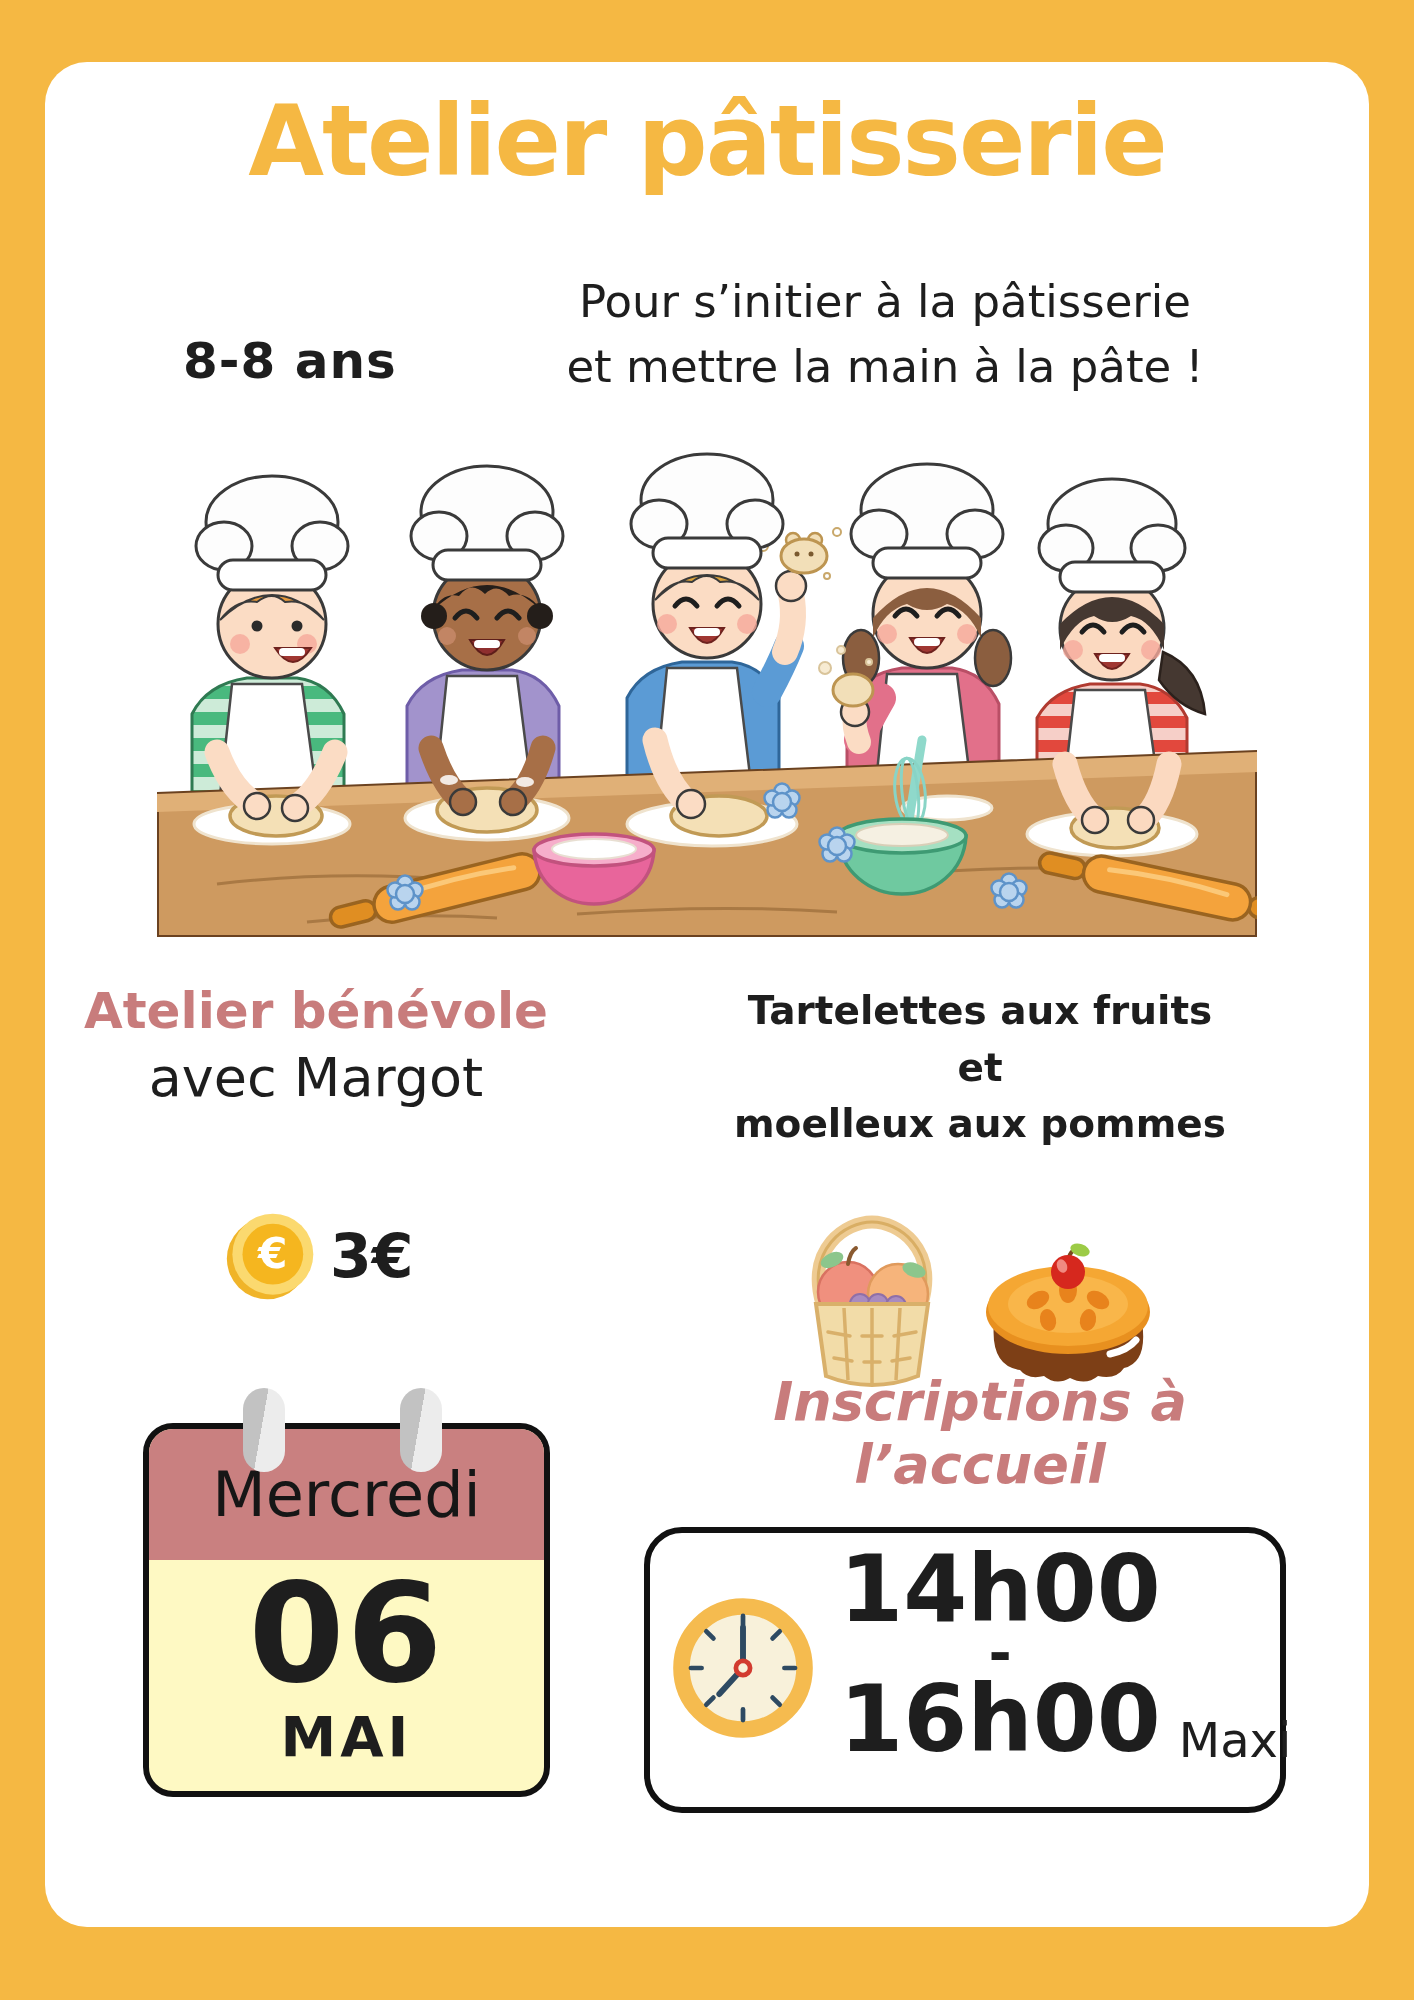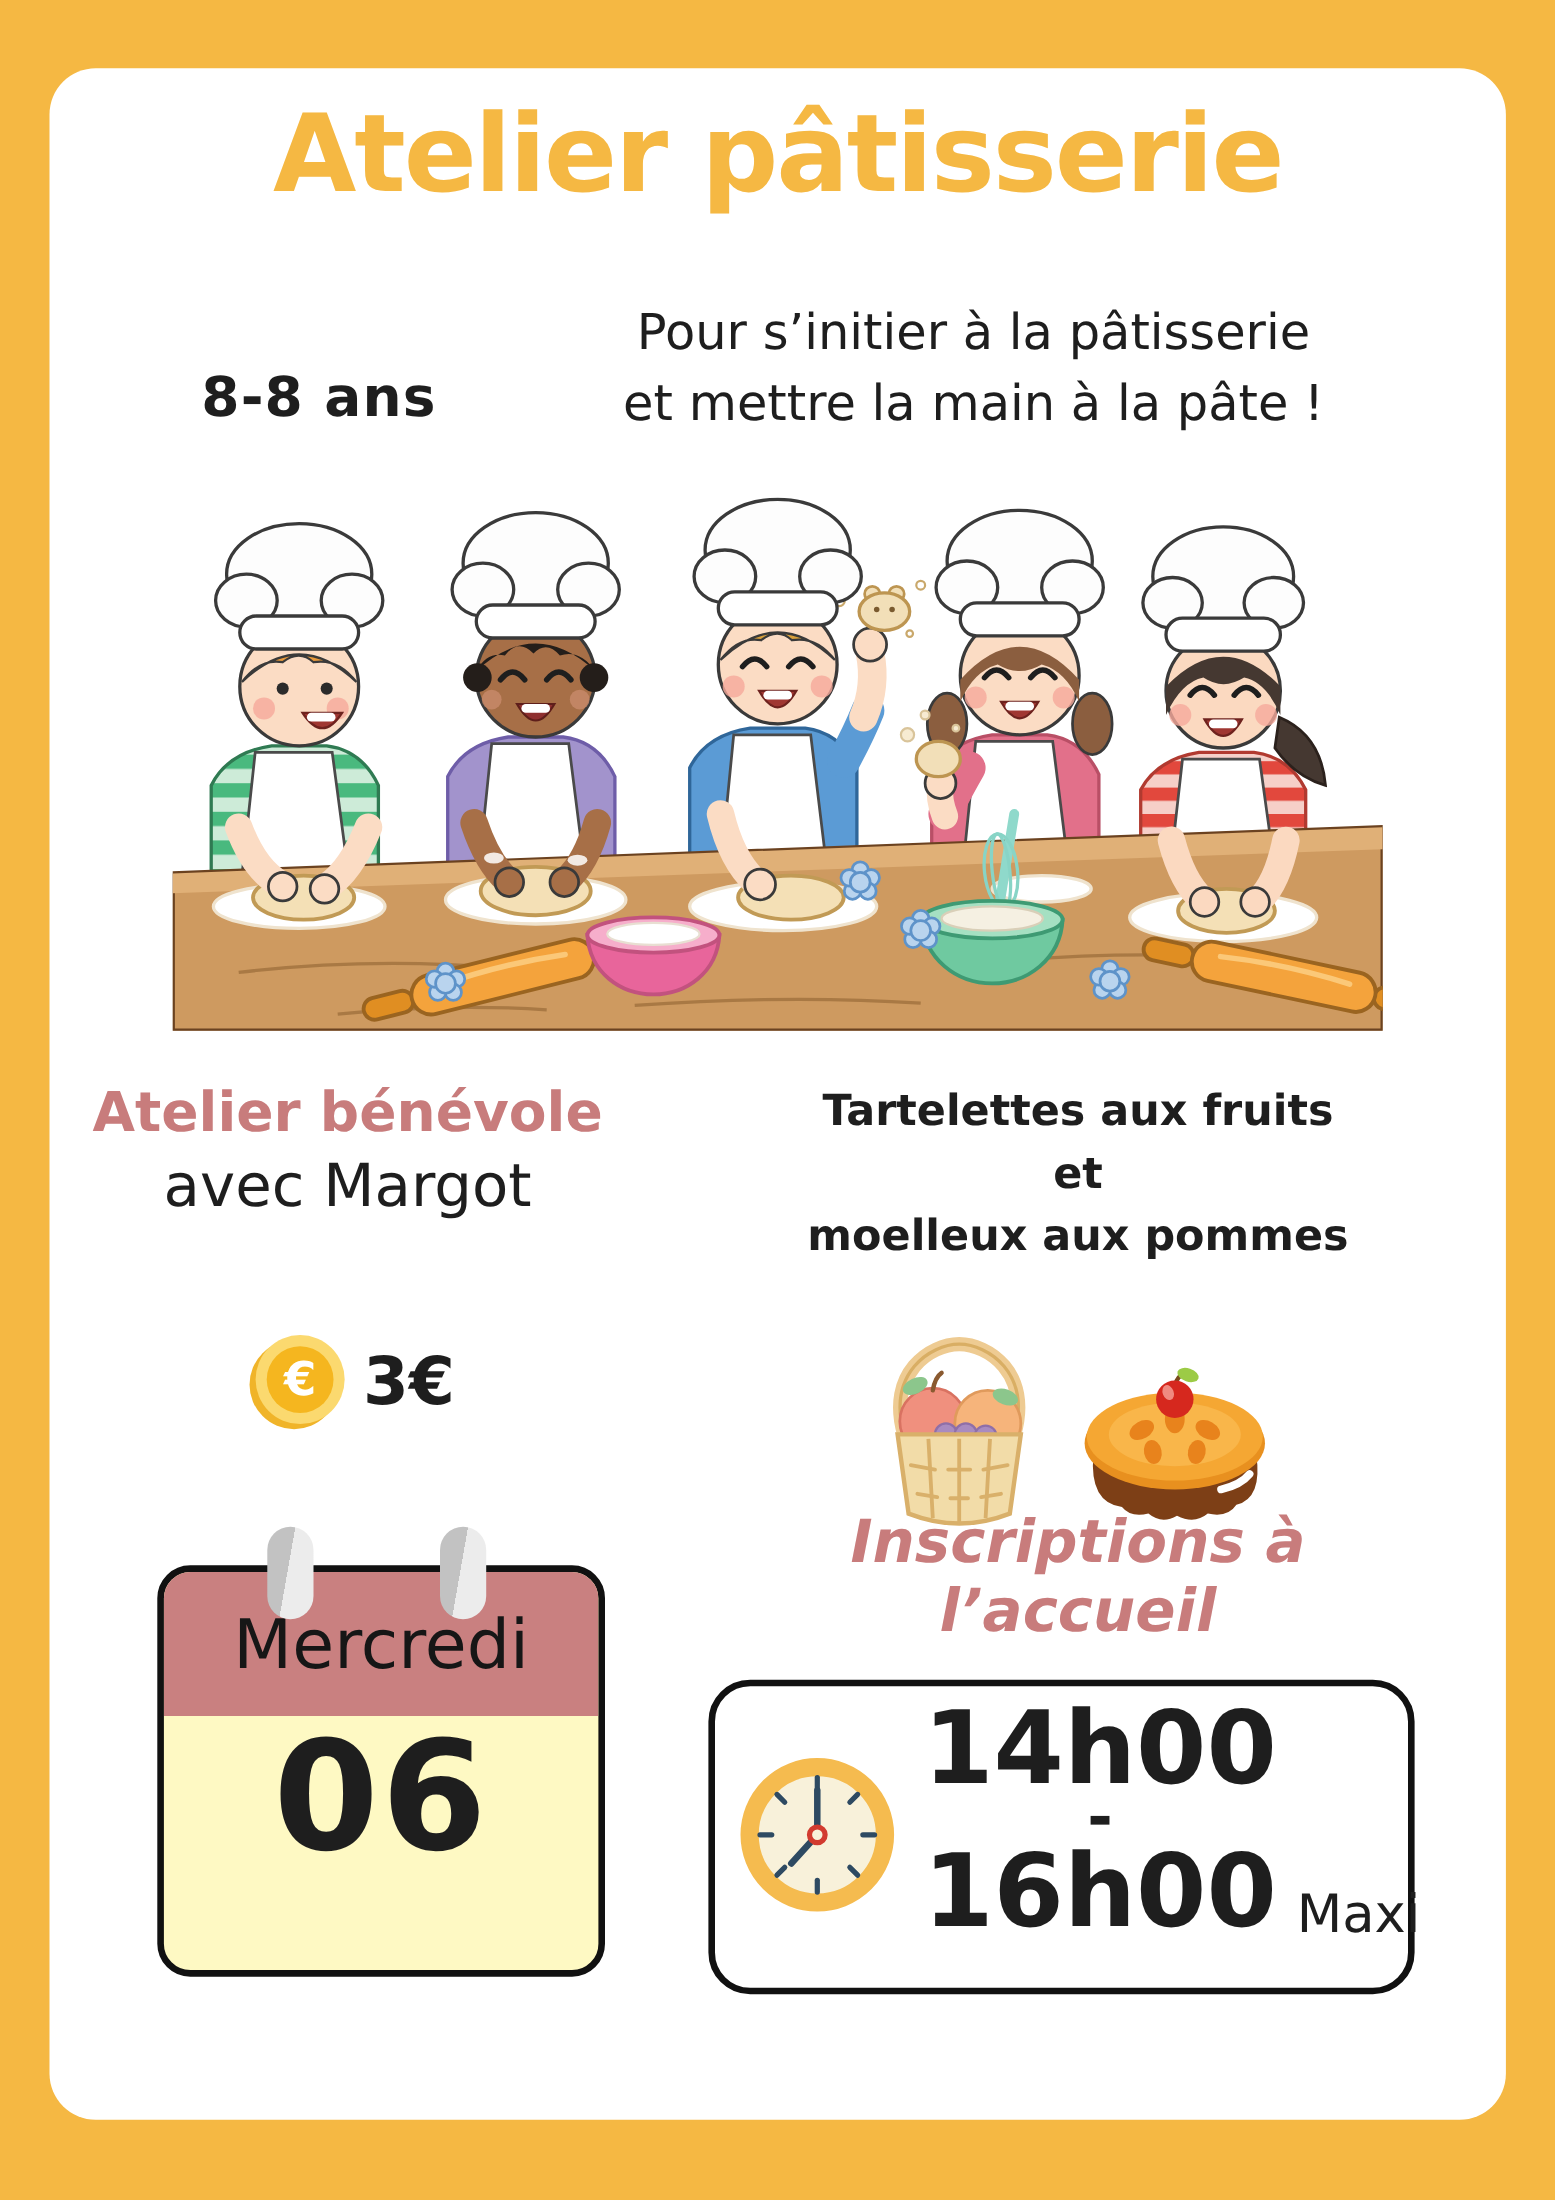--- a/index.html
+++ b/index.html
@@ -412,20 +412,21 @@
     <circle cx="92" cy="34" r="17" fill="#D6281E"></circle>
     <ellipse cx="86" cy="28" rx="5" ry="7" fill="#F08A80" transform="rotate(-20 86 28)"></ellipse>
   </g>
 </svg>
 
 <div class="registration">Inscriptions à l’accueil</div>
 
 <div class="calendar">
   <div class="calendar-header">Mercredi</div>
   <div class="calendar-date">06</div>
+  <div class="calendar-month">MAI</div>
 </div>
 <div class="ring r1"></div>
 <div class="ring r2"></div>
 
 <div class="timebox">
   <svg class="clock" viewBox="0 0 120 120">
     <circle cx="60" cy="60" r="52" fill="#F8F1DA" stroke="#F5BB4F" stroke-width="14"></circle>
     <g stroke="#2E4A62" stroke-width="4" stroke-linecap="round">
       <line x1="60" y1="16" x2="60" y2="25"></line>
         <line x1="60" y1="95" x2="60" y2="104"></line>

